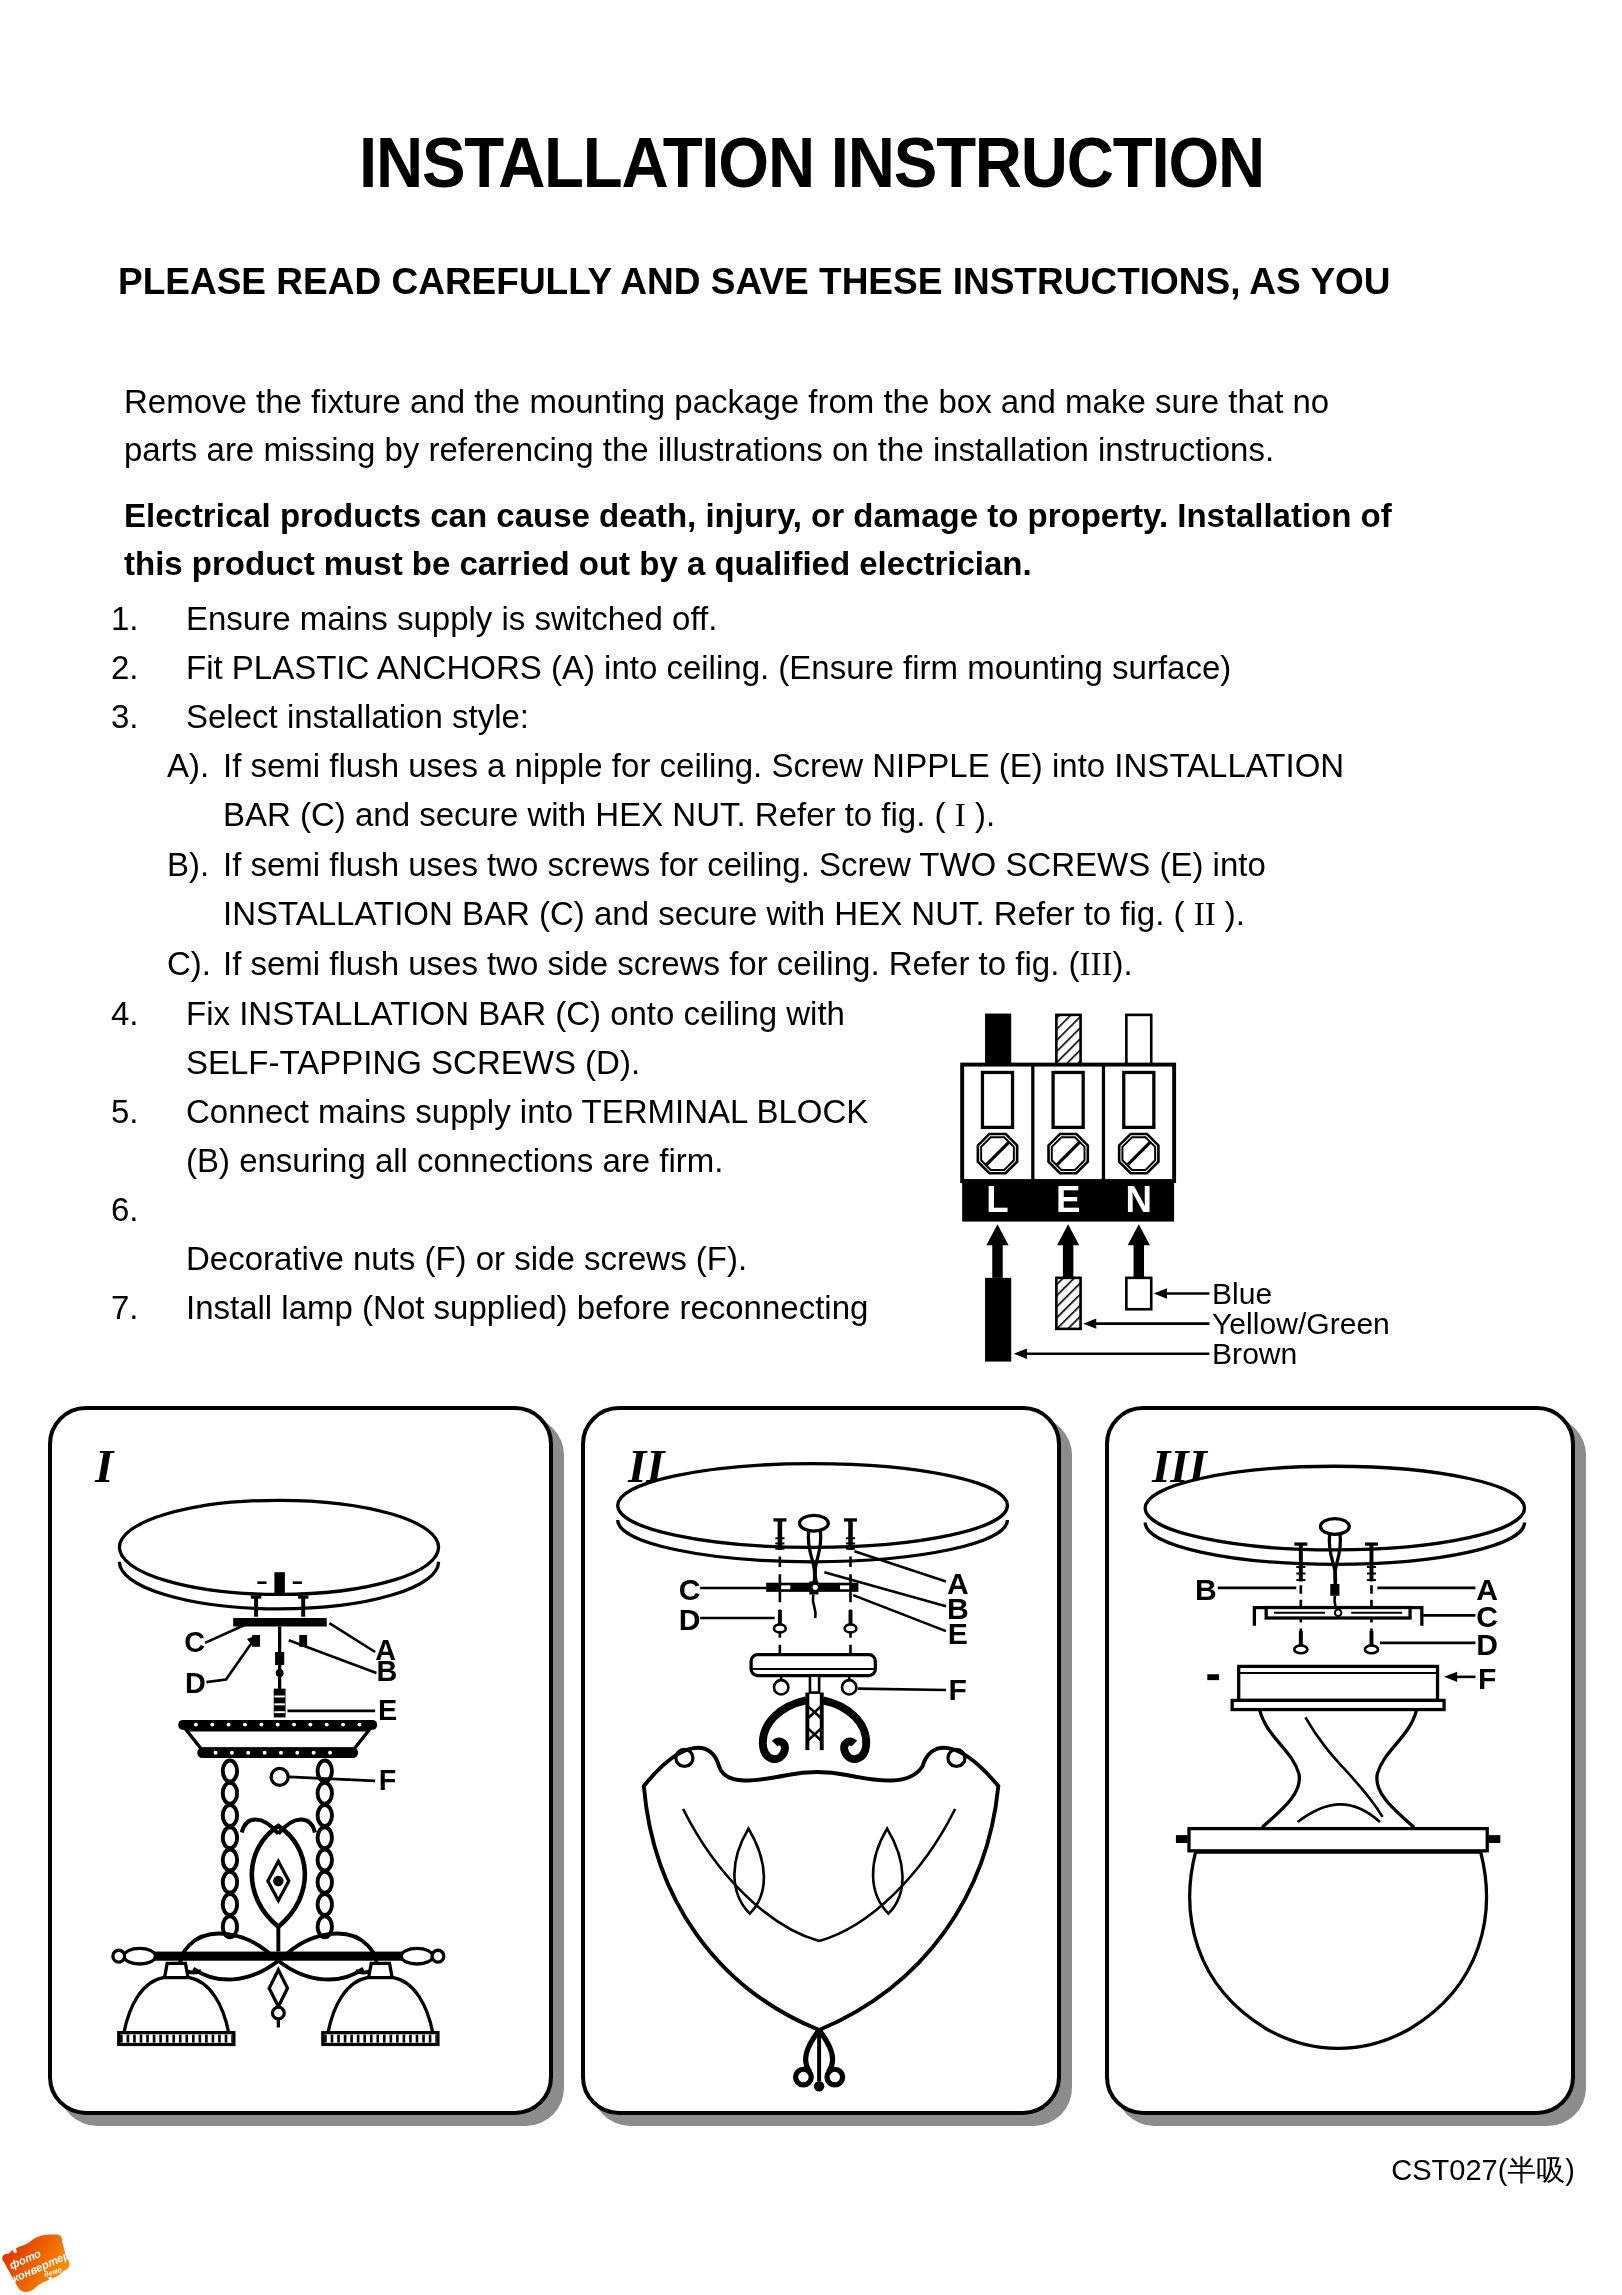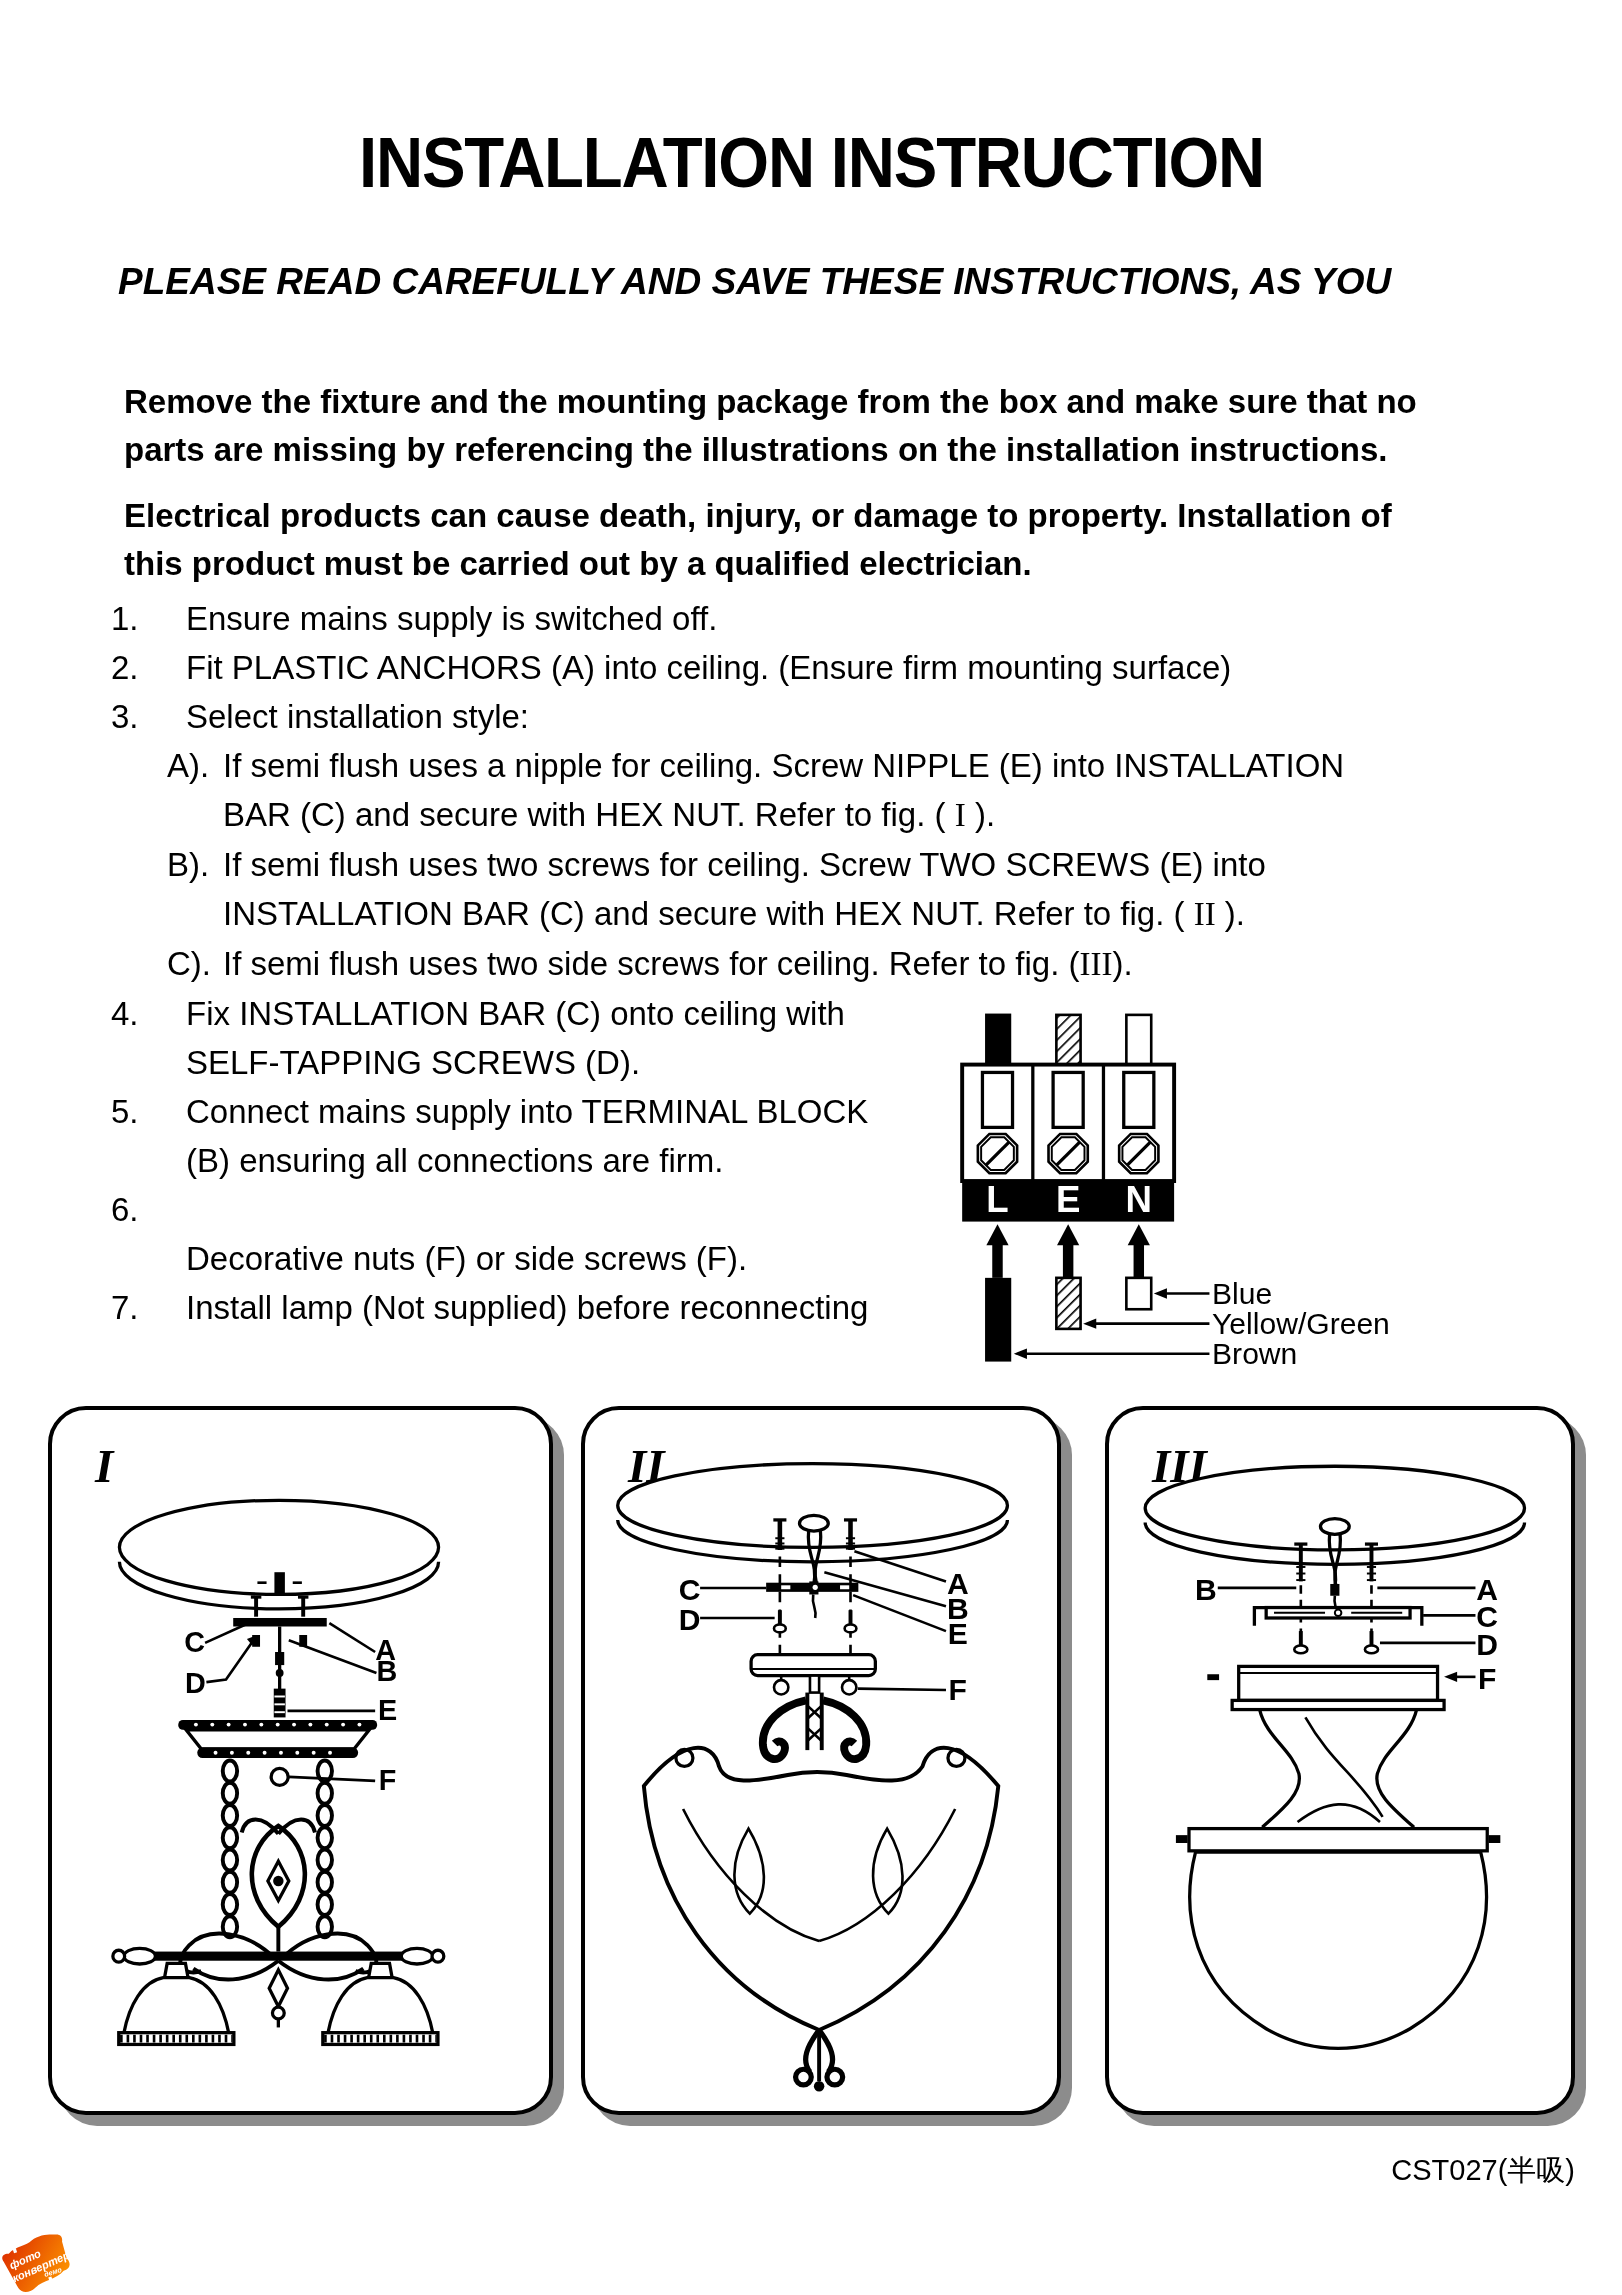--- a/index.html
+++ b/index.html
@@ -3,22 +3,22 @@
 <meta charset="utf-8">
 <style>
   html,body{margin:0;padding:0;background:#888;}
   #page{position:relative;width:1623px;height:2295px;background:#ffffff;overflow:hidden;
         font-family:"Liberation Sans",sans-serif;color:#000;padding-left:8px;}
   .nowrap{white-space:nowrap;}
   
   #title{position:absolute;top:122px;left:0;width:1623px;text-align:center;
          font-size:71px;font-weight:bold;letter-spacing:-1.3px;transform:scaleX(0.92);}
   #save-notice{position:absolute;top:254px;left:118px;font-size:37px;font-weight:bold;
-               font-style:italic;line-height:55px;}
-  #unpack-note{position:absolute;top:378px;left:124px;font-size:33px;font-weight:bold;line-height:48px;}
+               line-height:55px;}
+  #unpack-note{position:absolute;top:378px;left:124px;font-size:33px;font-weight:normal;line-height:48px;}
   #warning-note{position:absolute;top:492px;left:124px;font-size:33px;font-weight:bold;line-height:48px;}
   
   #steps{position:absolute;top:594px;left:111px;font-size:33px;line-height:49px;}
   .step-line{display:flex;white-space:nowrap;}
   .step-num{display:inline-block;width:75px;flex:0 0 75px;}
   .sub-line{display:flex;white-space:nowrap;padding-left:56px;}
   .sub-label{display:inline-block;width:56px;flex:0 0 56px;}
   .cont{padding-left:112px;white-space:nowrap;}
   .cont-main{padding-left:75px;white-space:nowrap;}
   .roman{font-family:"Liberation Serif",serif;}

